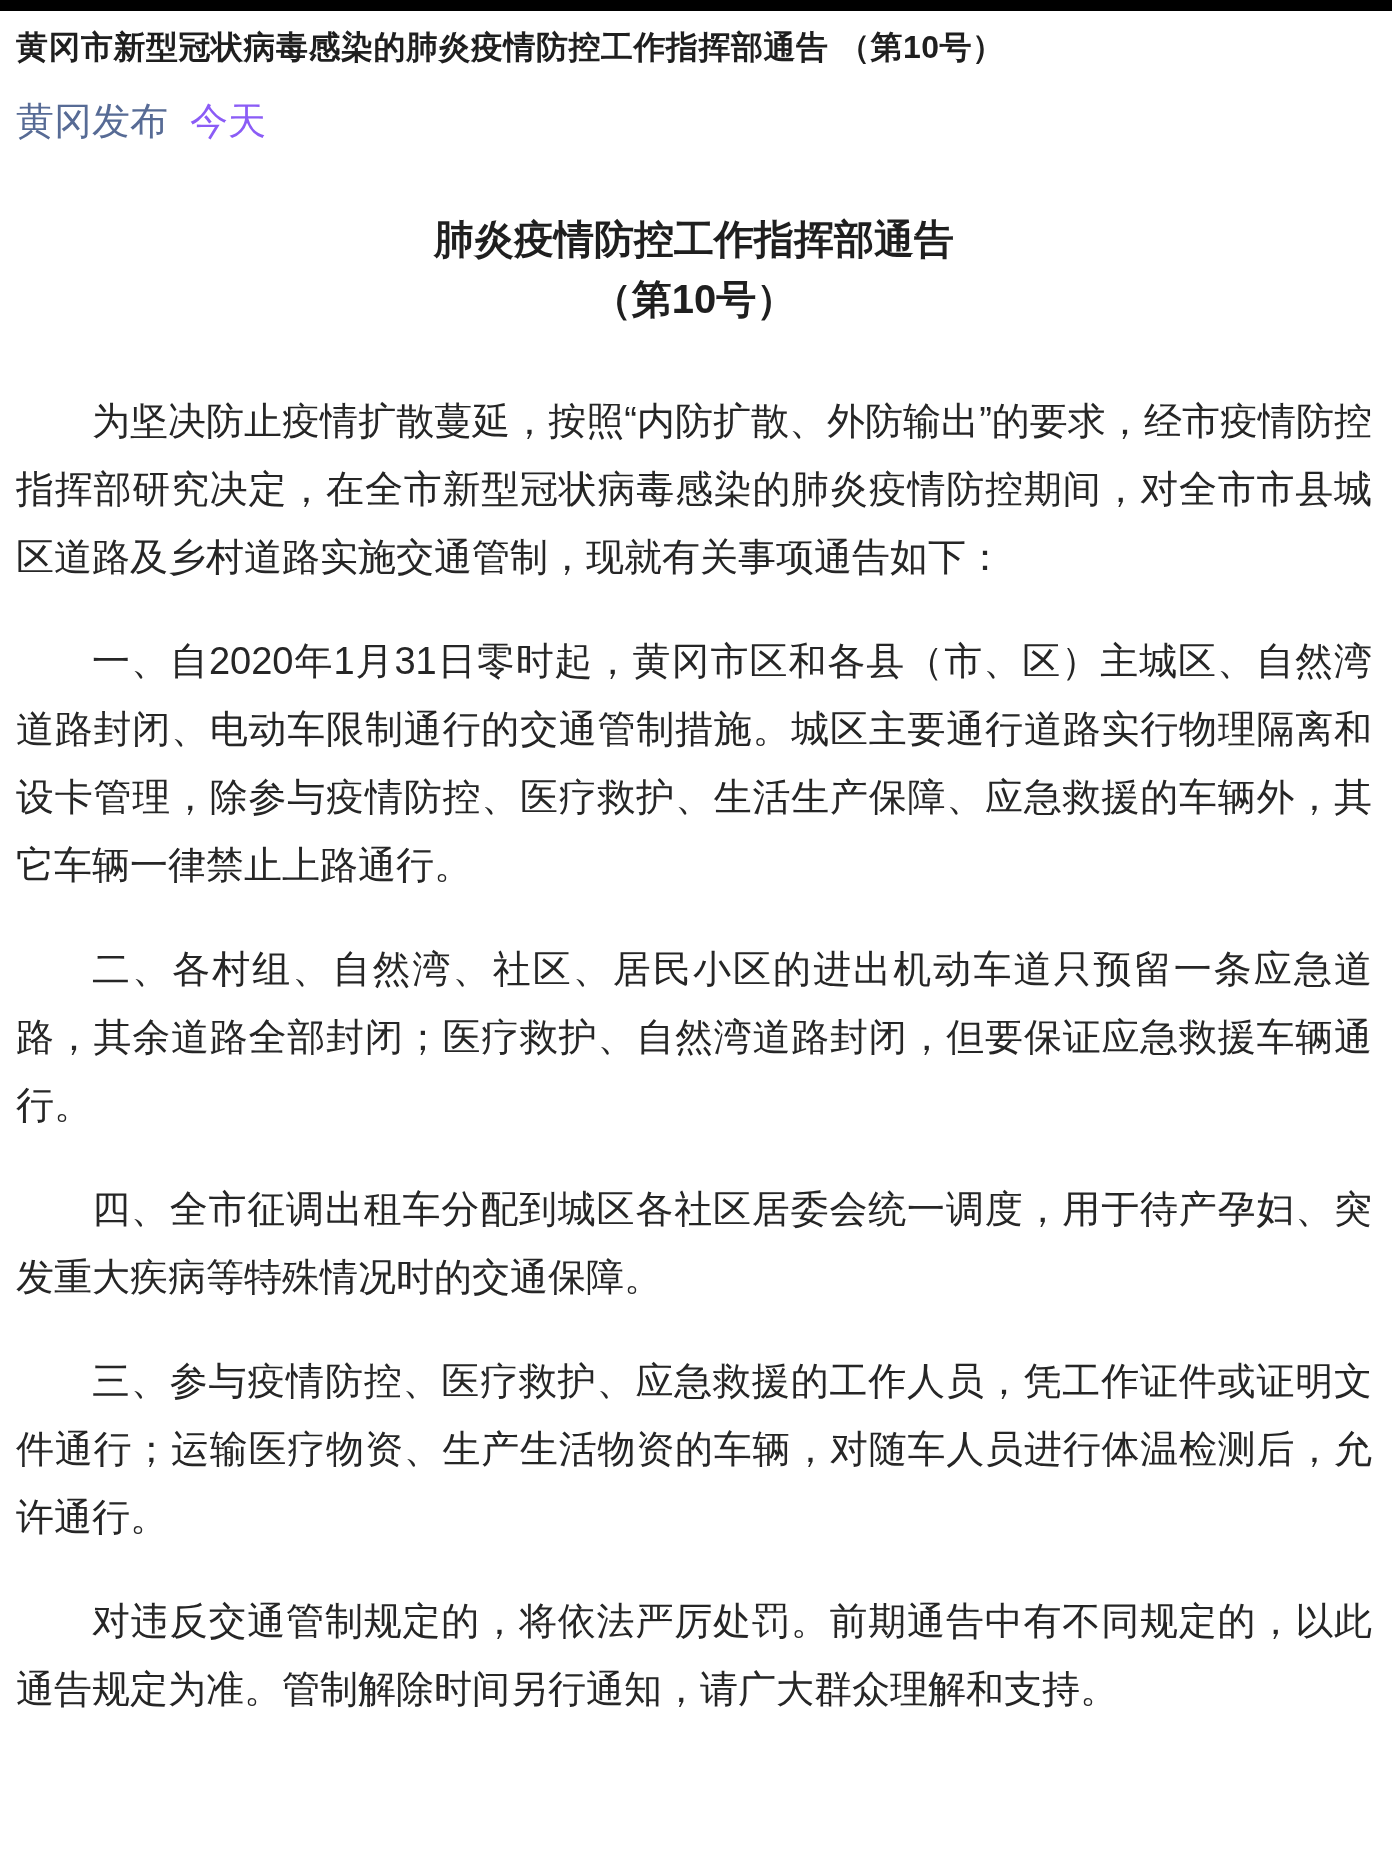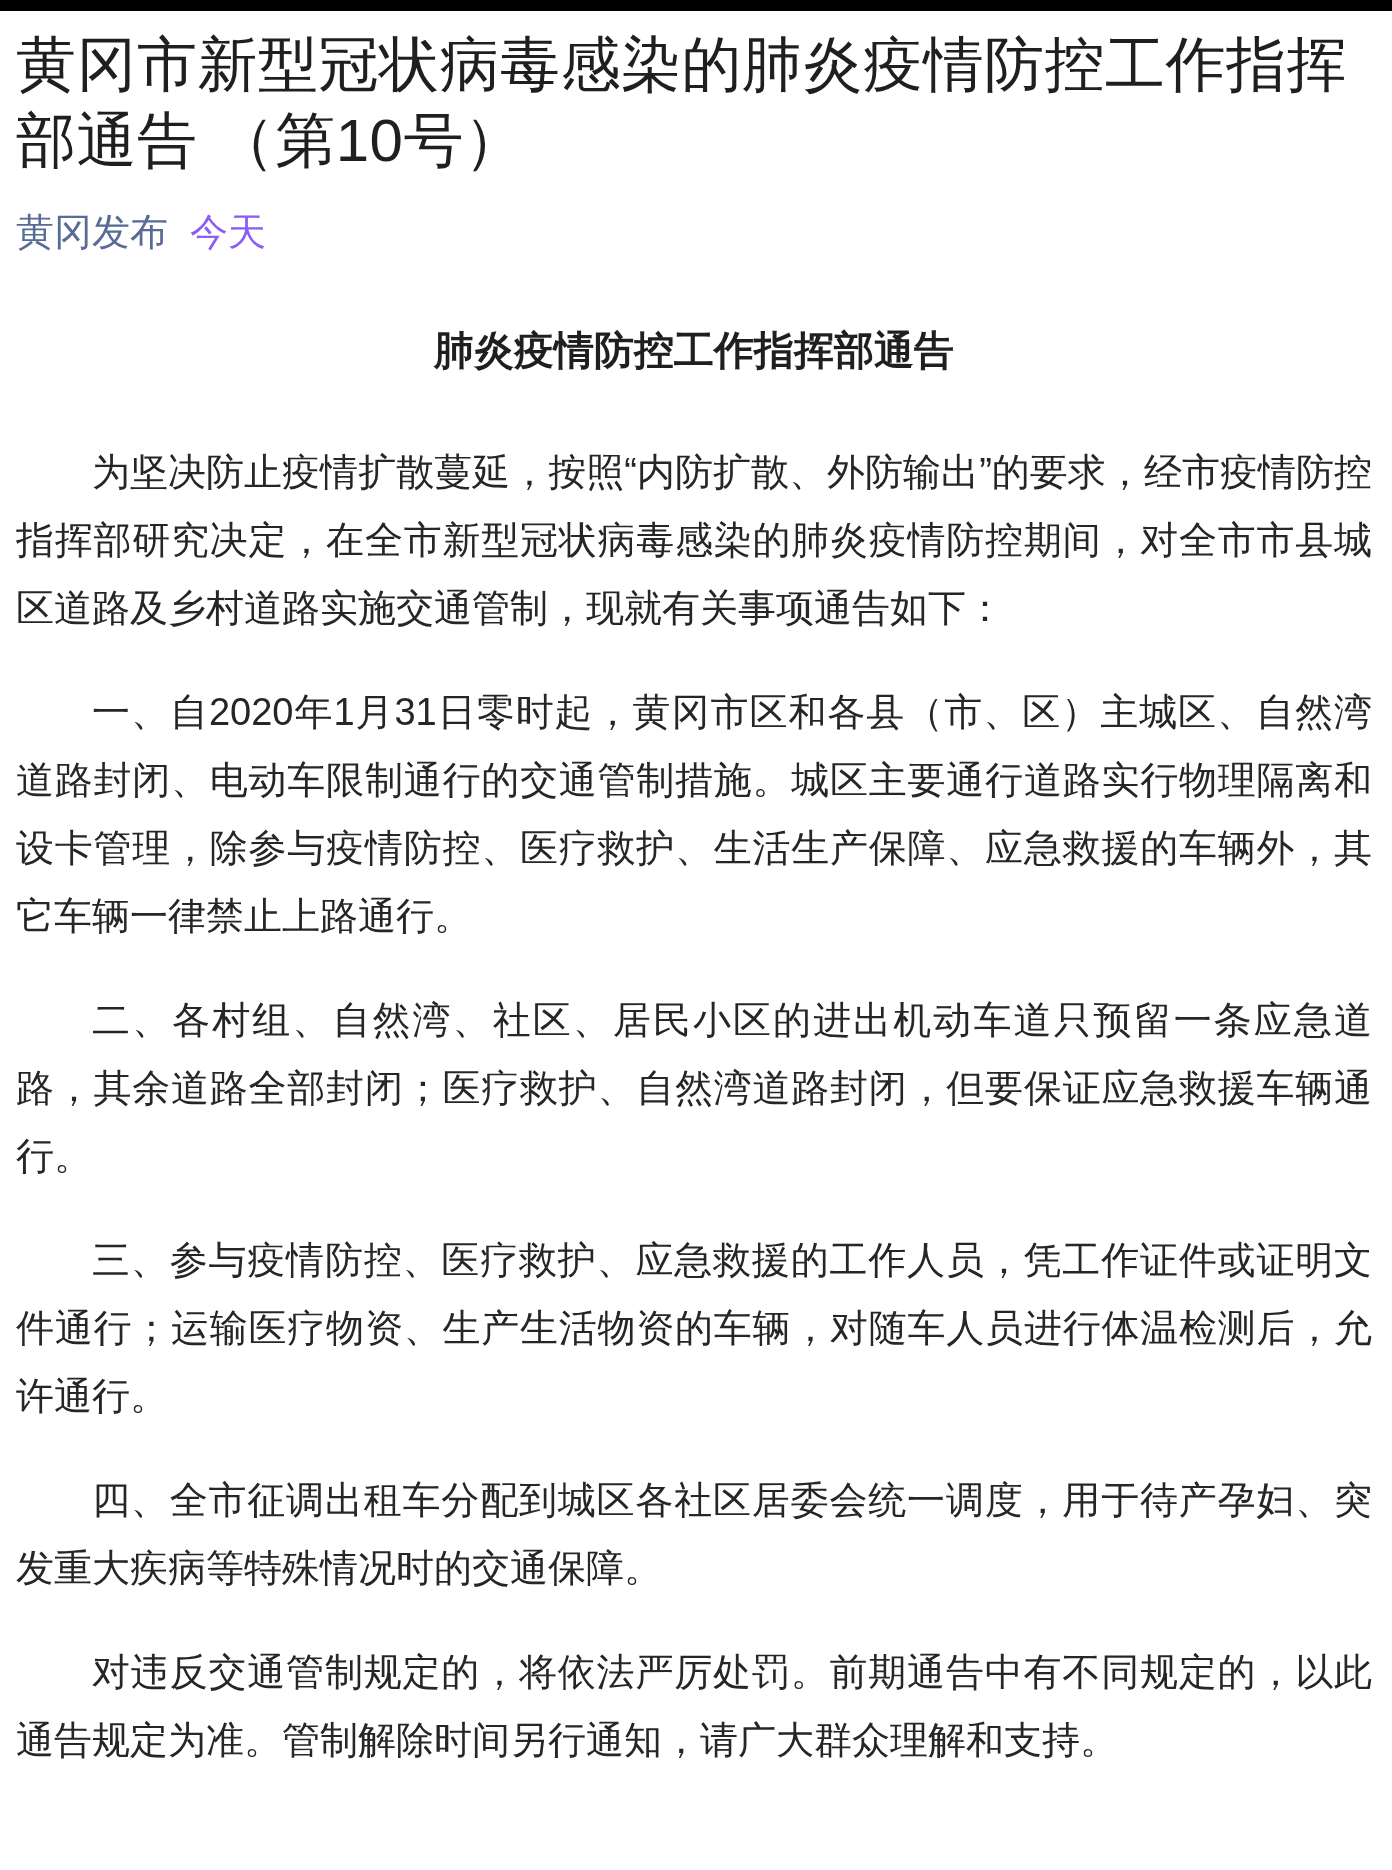--- a/index.html
+++ b/index.html
@@ -17,23 +17,23 @@
   .top-edge {
     width: 100%;
     height: 11px;
     background: #000000;
   }
   .content {
     padding: 0 20px 0 16px;
   }
   .article-title {
     margin: 16px 12px 0 0;
-    font-size: 60px;
+    font-size: 32px;
     line-height: 1.26;
-    font-weight: 400;
+    font-weight: 700;
     color: #1f1f1f;
     letter-spacing: 0.5px;
     word-break: break-all;
   }
   .meta-row {
     margin-top: 32px;
     font-size: 38px;
     line-height: 1.2;
     display: flex;
     align-items: baseline;
@@ -82,25 +82,26 @@
 
     <h1 class="article-title">黄冈市新型冠状病毒感染的肺炎疫情防控工作指挥部通告 （第10号）</h1>
 
     <div class="meta-row">
       <a class="meta-source">黄冈发布</a>
       <span class="meta-time">今天</span>
     </div>
 
     <div class="notice-heading">
       <div>肺炎疫情防控工作指挥部通告</div>
+      <div>（第10号）</div>
     </div>
 
     <div class="article-body">
       <p class="first">为坚决防止疫情扩散蔓延，按照“内防扩散、外防输出”的要求，经市疫情防控指挥部研究决定，在全市新型冠状病毒感染的肺炎疫情防控期间，对全市市县城区道路及乡村道路实施交通管制，现就有关事项通告如下：</p>
       <p>一、自2020年1月31日零时起，黄冈市区和各县（市、区）主城区、自然湾道路封闭、电动车限制通行的交通管制措施。城区主要通行道路实行物理隔离和设卡管理，除参与疫情防控、医疗救护、生活生产保障、应急救援的车辆外，其它车辆一律禁止上路通行。</p>
       <p>二、各村组、自然湾、社区、居民小区的进出机动车道只预留一条应急道路，其余道路全部封闭；医疗救护、自然湾道路封闭，但要保证应急救援车辆通行。</p>
+      <p>四、全市征调出租车分配到城区各社区居委会统一调度，用于待产孕妇、突发重大疾病等特殊情况时的交通保障。</p>
       <p>三、参与疫情防控、医疗救护、应急救援的工作人员，凭工作证件或证明文件通行；运输医疗物资、生产生活物资的车辆，对随车人员进行体温检测后，允许通行。</p>
-      <p>四、全市征调出租车分配到城区各社区居委会统一调度，用于待产孕妇、突发重大疾病等特殊情况时的交通保障。</p>
       <p>对违反交通管制规定的，将依法严厉处罚。前期通告中有不同规定的，以此通告规定为准。管制解除时间另行通知，请广大群众理解和支持。</p>
     </div>
 
   </div>
 </div>
 
 </body></html>

